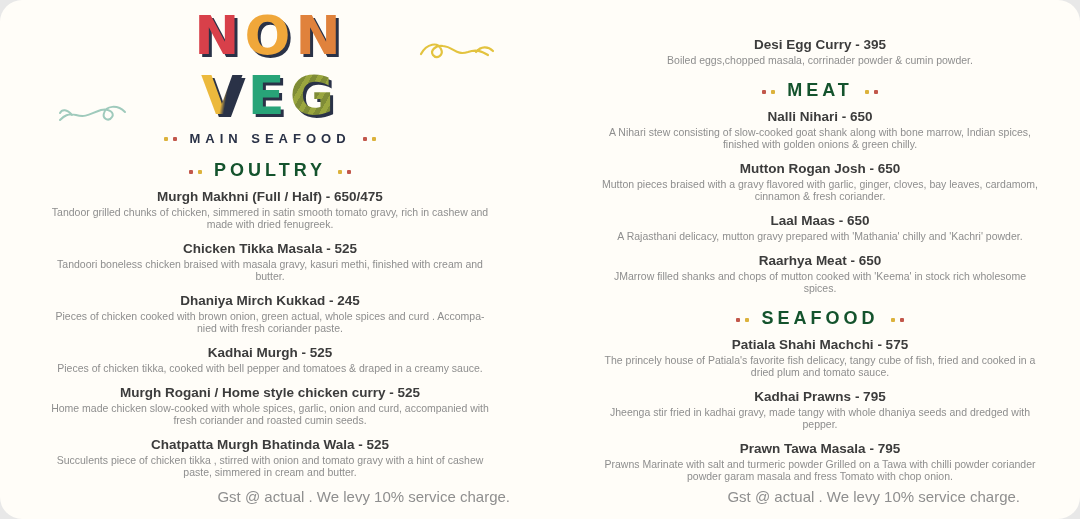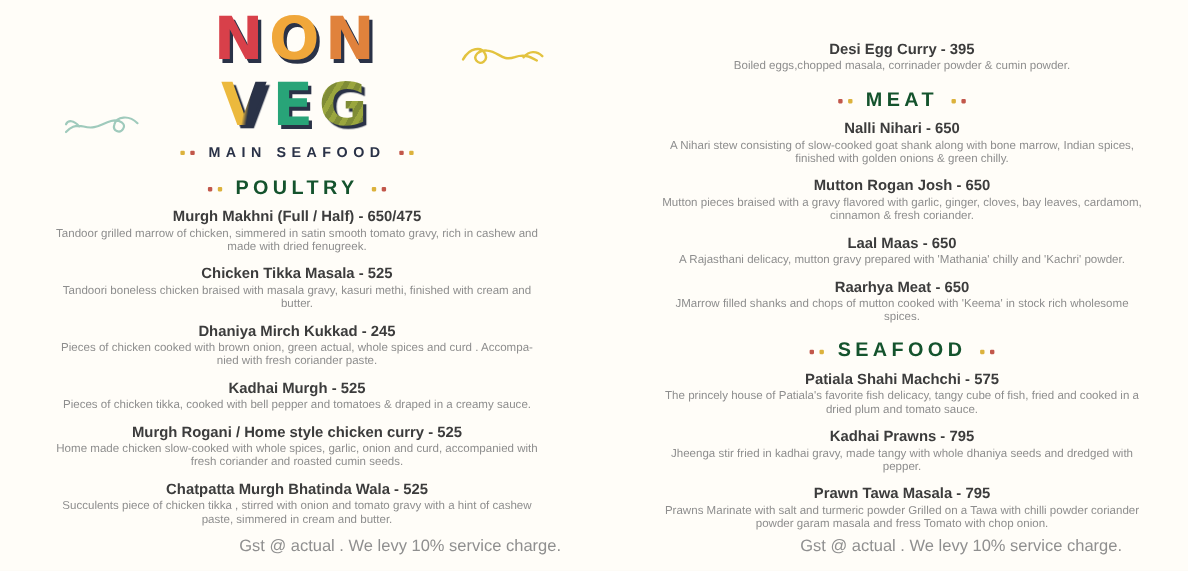--- a/index.html
+++ b/index.html
@@ -1,19 +1,20 @@
 <!DOCTYPE html>
 <html><head>
 <meta charset="utf-8">
 <style>
   html,body{margin:0;padding:0;background:#e8e8e8;}
   .page{
     position:relative;width:1080px;height:519px;margin:0 auto;
     background:#fffdf8;overflow:hidden;
     font-family:"Liberation Sans", sans-serif;
+    border-radius:22px;
   }
   .col{position:absolute;top:0;height:519px;text-align:center;box-sizing:border-box;}
   .col-left{left:30px;width:480px;}
   .col-right{left:590px;width:460px;padding-top:26px;}
 
   
   .logo{position:relative;padding-top:6px;}
   .logo-line{font-size:54px;line-height:60px;font-weight:800;letter-spacing:5px;
     font-family:"DejaVu Sans", sans-serif;}
   .L{text-shadow:3px 3px 0 #2a3247;}
@@ -87,21 +88,21 @@
           <i class="dot dot-red"></i>
           <i class="dot dot-gold"></i>
         </span><span>POULTRY</span><span class="dotrow">
           <i class="dot dot-gold"></i>
           <i class="dot dot-red"></i>
         </span>
     </h2>
 
     <div class="menu-item first">
       <div class="item-title">Murgh Makhni (Full / Half) - 650/475</div>
-      <div class="item-desc">Tandoor grilled marrow of chicken, simmered in satin smooth tomato gravy, rich in cashew and made with dried fenugreek.</div>
+      <div class="item-desc">Tandoor grilled chunks of chicken, simmered in satin smooth tomato gravy, rich in cashew and made with dried fenugreek.</div>
     </div>
     <div class="menu-item">
       <div class="item-title">Chicken Tikka Masala - 525</div>
       <div class="item-desc">Tandoori boneless chicken braised with masala gravy, kasuri methi, finished with cream and butter.</div>
     </div>
     <div class="menu-item">
       <div class="item-title">Dhaniya Mirch Kukkad - 245</div>
       <div class="item-desc">Pieces of chicken cooked with brown onion, green actual, whole spices and curd . Accompa-nied with fresh coriander paste.</div>
     </div>
     <div class="menu-item">

